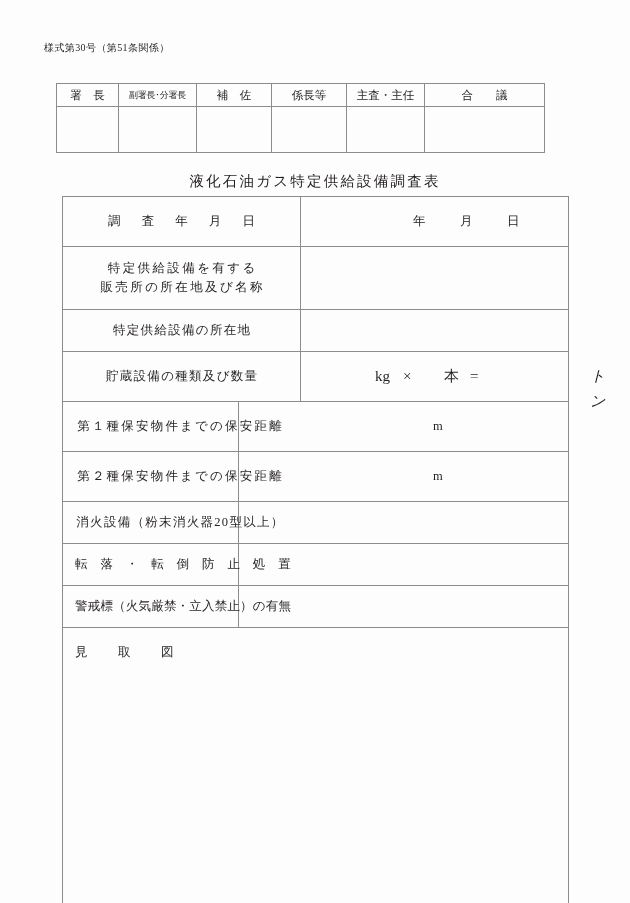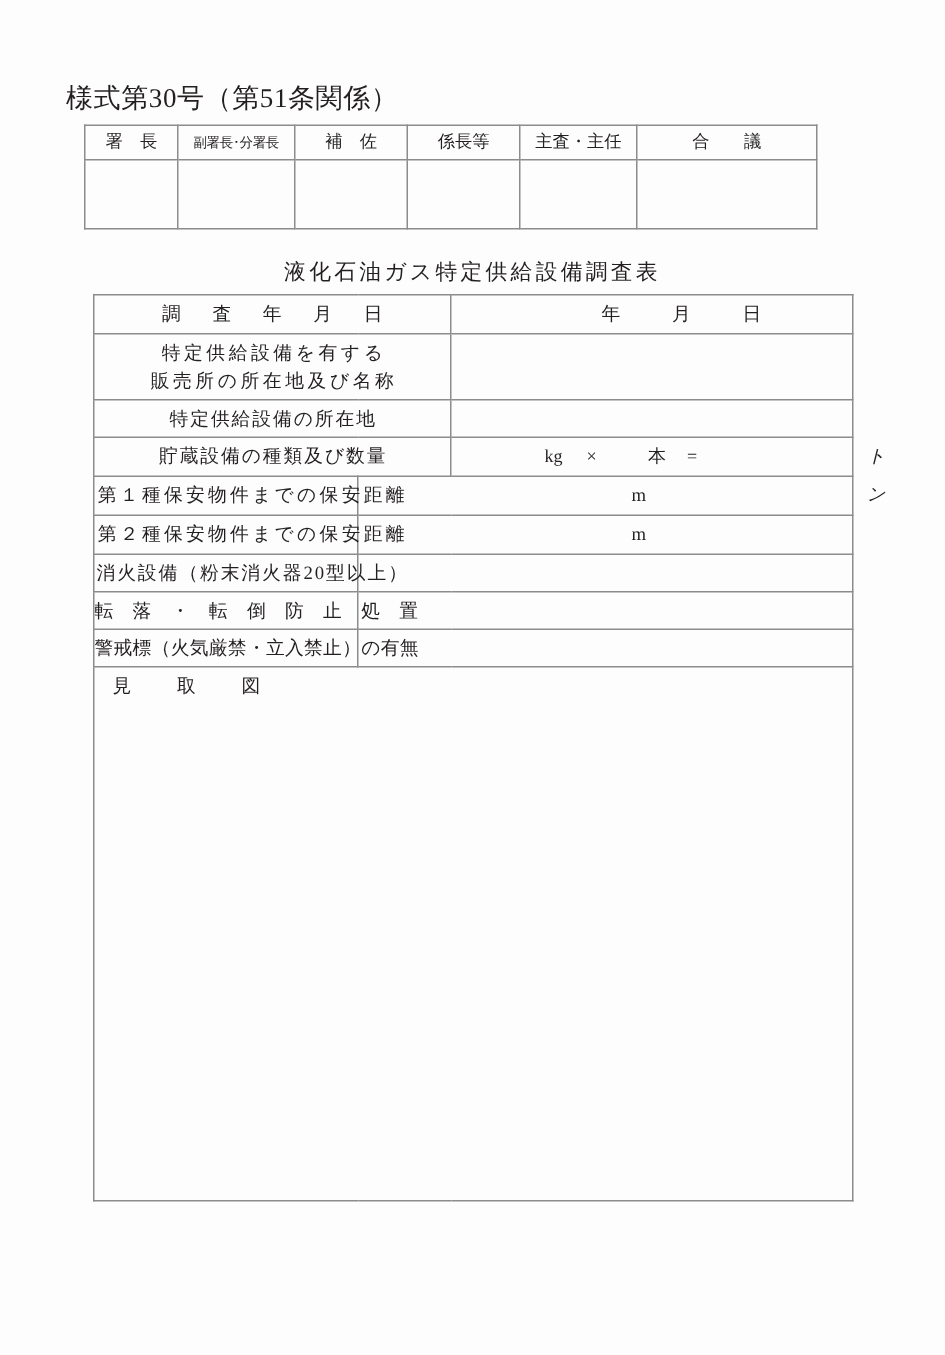--- a/index.html
+++ b/index.html
@@ -14,24 +14,23 @@
     color: #231f20;
     position: relative;
     overflow: hidden;
   }
 
   
   .form-no {
     position: absolute;
     left: 44px;
     top: 41px;
-    font-size: 18px;
+    font-size: 10px;
     letter-spacing: 0.4px;
     white-space: nowrap;
-    margin-top: 12px;
   }
 
   
   .approval-table {
     position: absolute;
     left: 56px;
     top: 83px;
     width: 488px;
     border-collapse: collapse;
     table-layout: fixed;
@@ -71,21 +70,21 @@
   .main-table {
     position: absolute;
     left: 62px;
     top: 196px;
     width: 506px;
     border-collapse: collapse;
     table-layout: fixed;
   }
   .main-table td {
     border: 1px solid #8c8c8c;
-    padding: 0;
+    padding: 12px;
     vertical-align: middle;
     font-size: 12.5px;
   }
   .main-table td.label {
     text-align: center;
     white-space: nowrap;
     letter-spacing: 0.2px;
   }
   .main-table td.label.spaced {
     letter-spacing: 4.3px;
@@ -142,21 +141,21 @@
   }
 
   
   .qty-line {
     position: relative;
     height: 25px;
     line-height: 25px;
   }
   .qty-line span {
     position: absolute;
-    font-size: 12px;
+    font-size: 15px;
   }
   .q-kg   { left: 62px; }
   .q-mult { left: 90px; }
   .q-hon  { left: 131px; }
   .q-eq   { left: 157px; }
   .q-ton  { left: 277px; font-style: italic; }
 
   
   .m-line {
     position: relative;

